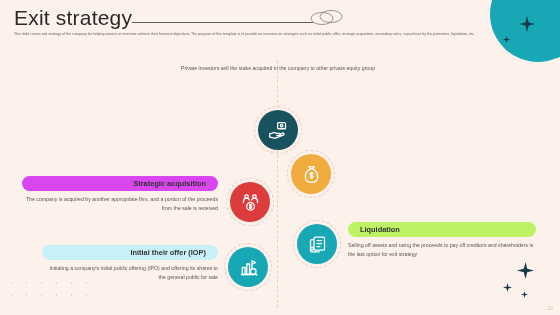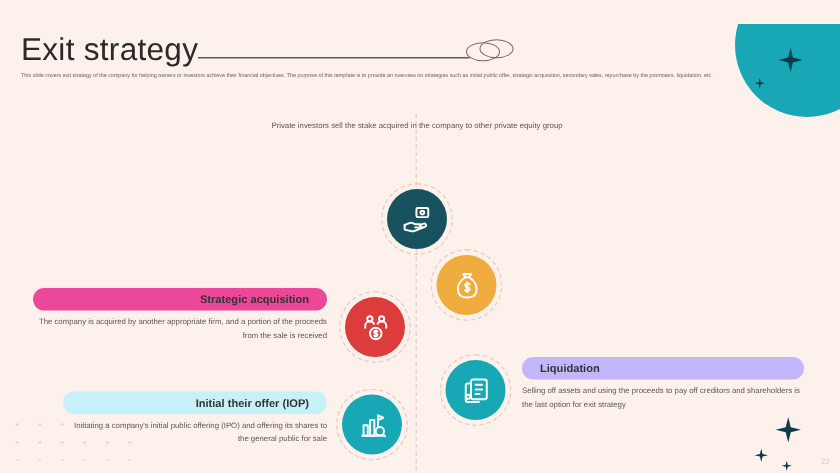--- a/index.html
+++ b/index.html
@@ -2,21 +2,21 @@
 <html><head>
 <meta charset="utf-8">
 <style>
   html,body{margin:0;padding:0;}
   body{
     width:560px;height:315px;overflow:hidden;
     background:#fdf1ec;
     font-family:"Liberation Sans", sans-serif;
     position:relative;
   }
-  .slide{position:absolute;inset:0;overflow:hidden;margin-top:16px;}
+  .slide{position:absolute;inset:0;overflow:hidden;}
 
   
   .corner-circle{
     position:absolute;right:-26px;top:-34px;
     width:96px;height:96px;border-radius:50%;
     background:#18a7b5;
   }
   .sparkle{position:absolute;}
   .sparkle svg{display:block;}
   .dotgrid{position:absolute;left:4px;bottom:8px;width:86px;height:30px;
@@ -82,27 +82,27 @@
   #n1-ic{left:258px;top:110px;width:40px;height:40px;background:#18525e;}
 
   
   #n2{left:340px;top:148px;width:196px;}
   #n2 .pill{background:#fae3bd;width:196px;}
   #n2-ring{left:287px;top:150px;width:48px;height:48px;}
   #n2-ic{left:291px;top:154px;width:40px;height:40px;background:#f0ac3e;}
 
   
   #n3{left:22px;top:176px;width:196px;}
-  #n3 .pill{background:#ec4899;width:196px;}
+  #n3 .pill{background:#d946ef;width:196px;}
   #n3-ring{left:226px;top:178px;width:48px;height:48px;}
   #n3-ic{left:230px;top:182px;width:40px;height:40px;background:#dc3c3c;}
 
   
   #n4{left:348px;top:222px;width:188px;}
-  #n4 .pill{background:#c4b5fd;width:188px;}
+  #n4 .pill{background:#bef264;width:188px;}
   #n4-ring{left:293px;top:220px;width:48px;height:48px;}
   #n4-ic{left:297px;top:224px;width:40px;height:40px;background:#18a7b5;}
 
   
   #n5{left:42px;top:245px;width:176px;}
   #n5 .pill{background:#c8f0f8;width:176px;}
   #n5-ring{left:224px;top:243px;width:48px;height:48px;}
   #n5-ic{left:228px;top:247px;width:40px;height:40px;background:#18a7b5;}
 
   .pagenum{

